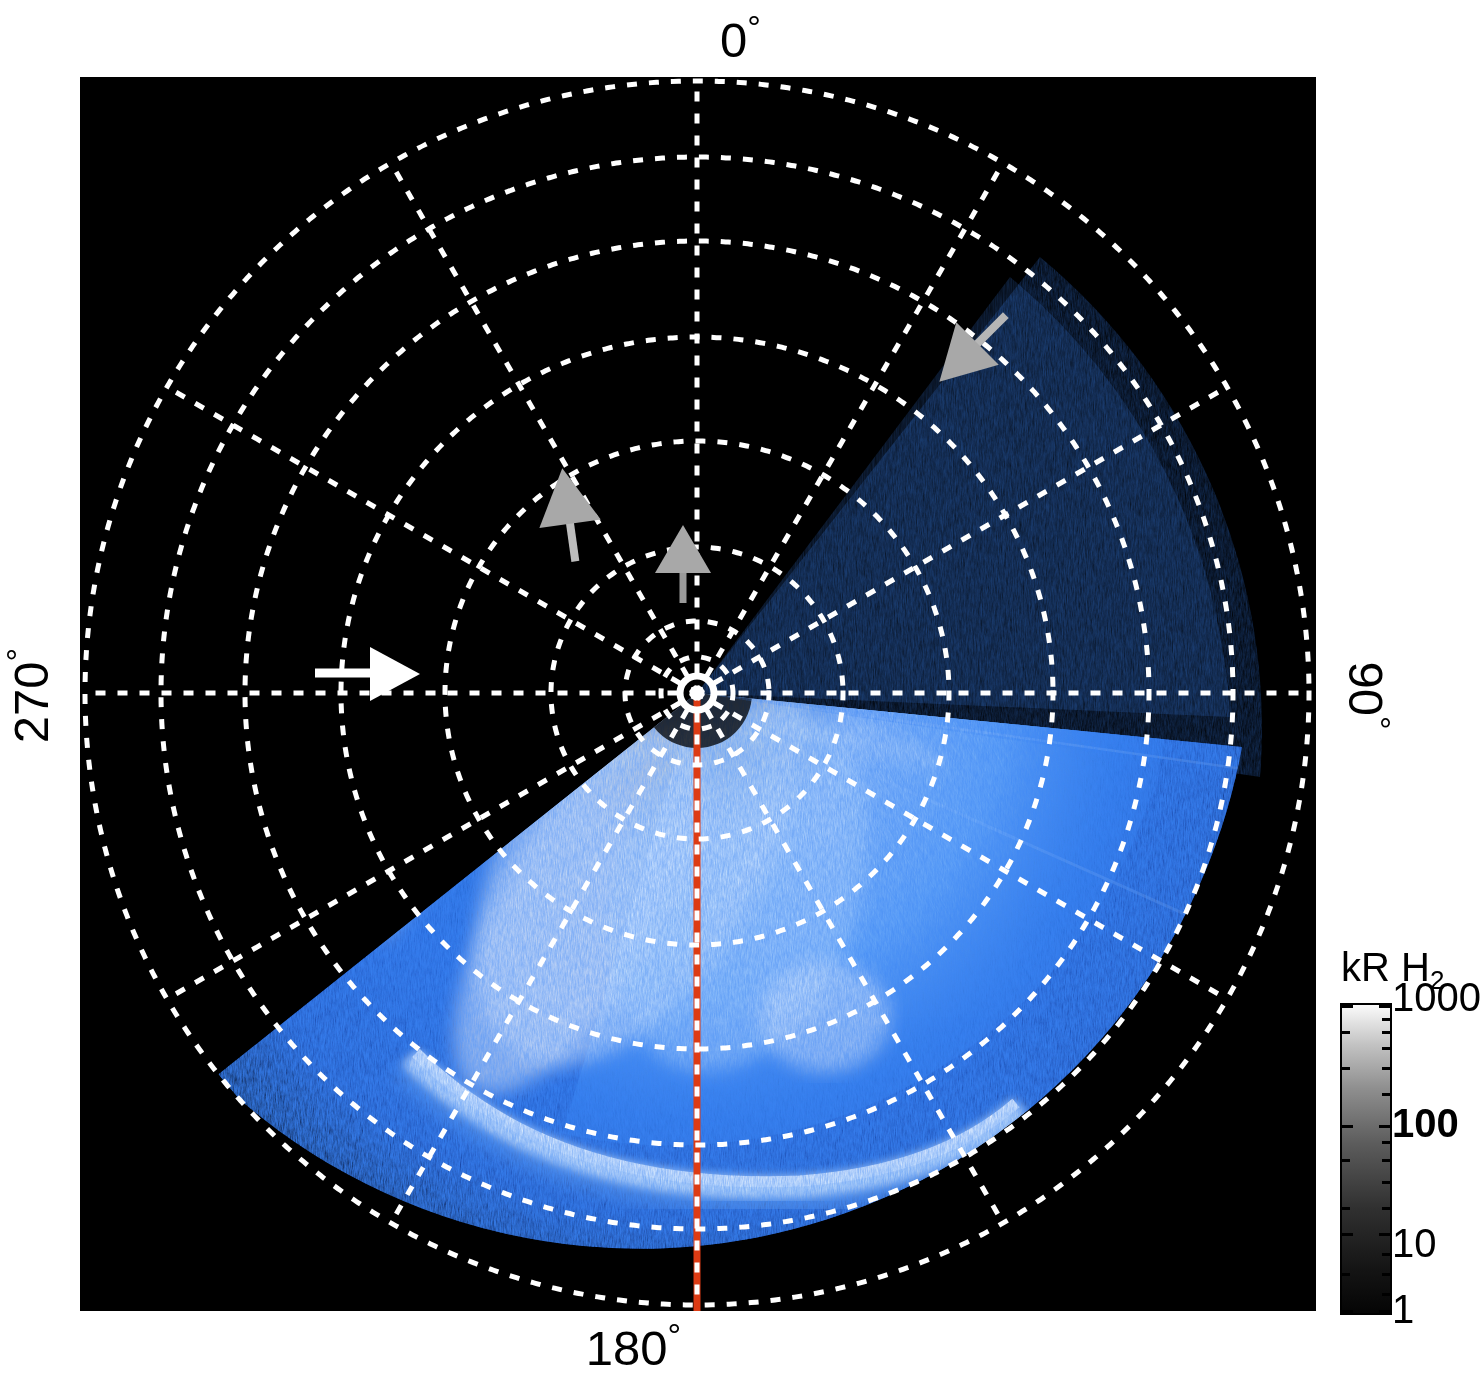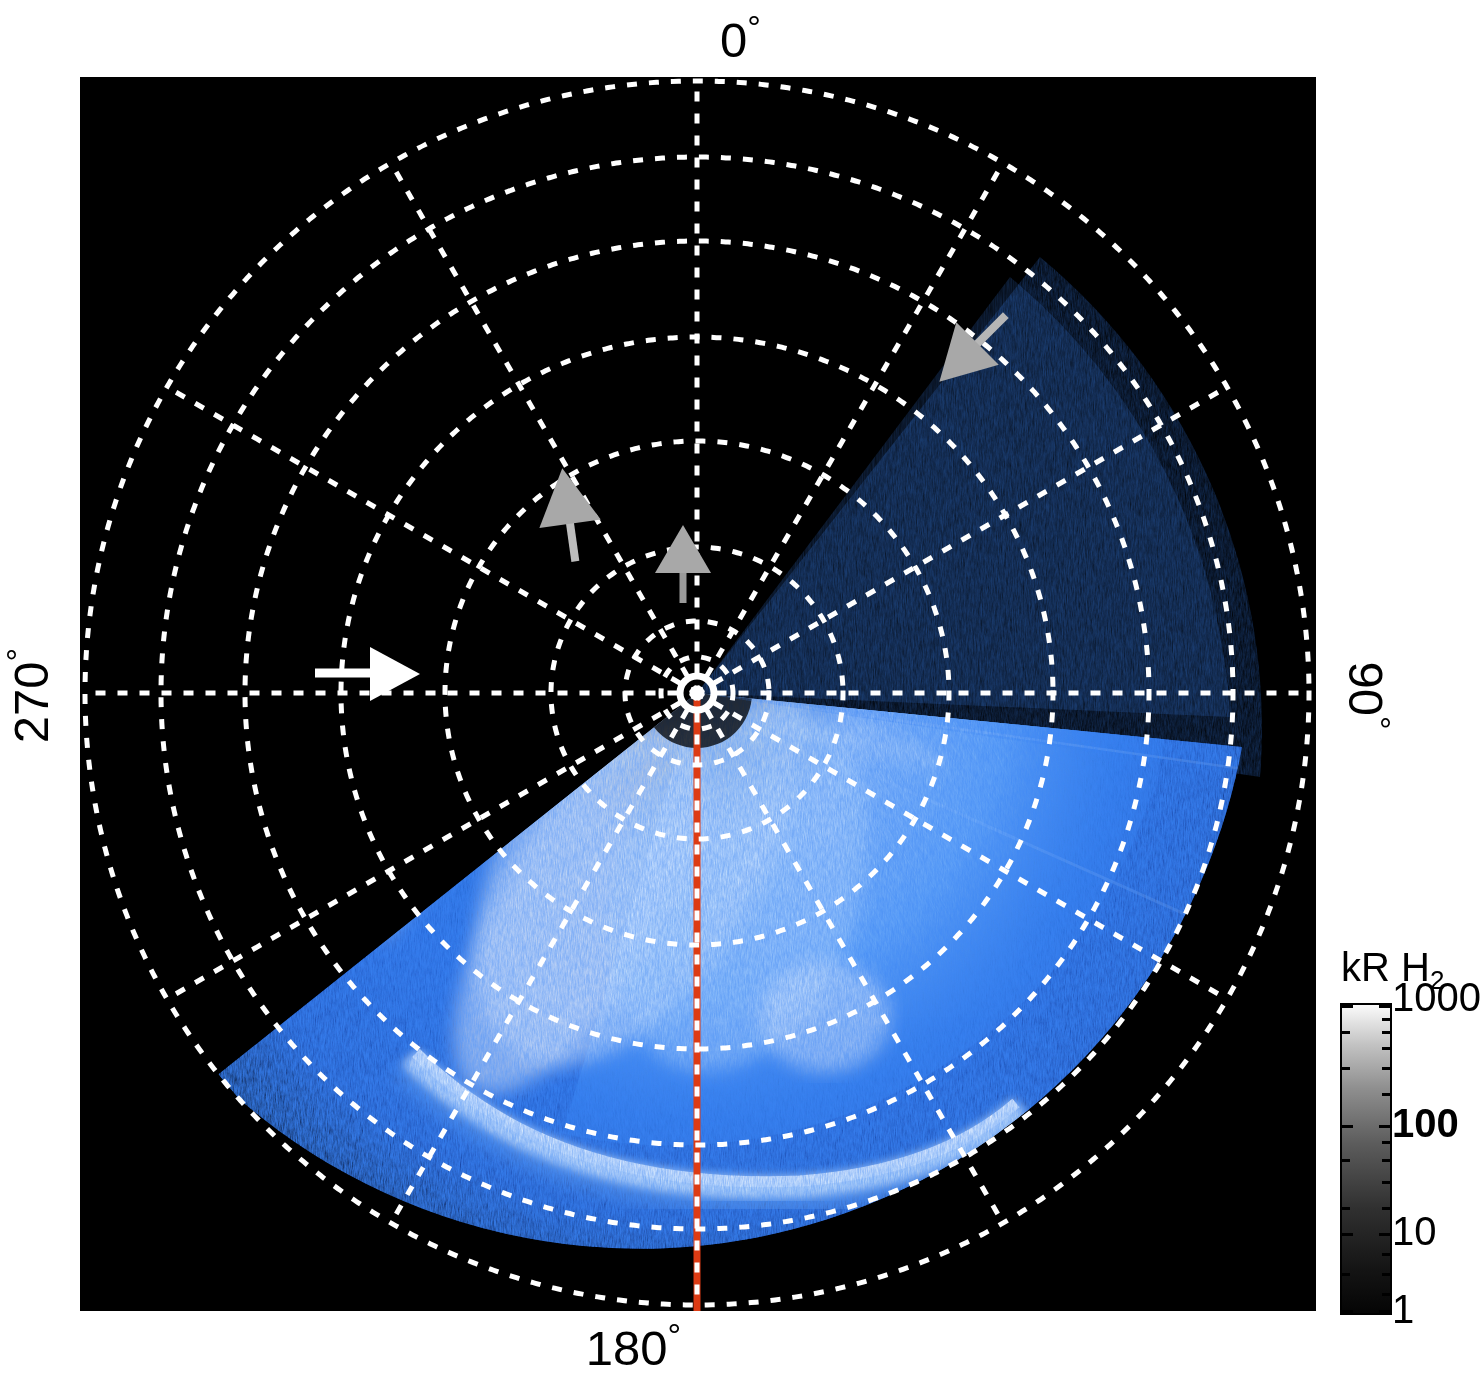--- a/index.html
+++ b/index.html
@@ -246,15 +246,15 @@
     <div class="cb-minor" style="left:-1px;top:120px;width:12px;height:3px;"></div>
     <div class="cb-minor" style="left:-1px;top:154px;width:9px;height:3px;"></div>
     <div class="cb-minor" style="left:-1px;top:202px;width:9px;height:3px;"></div>
     <div class="cb-minor" style="left:-1px;top:228px;width:12px;height:3px;"></div>
     <div class="cb-minor" style="left:-1px;top:268px;width:9px;height:3px;"></div>
     <div class="cb-minor" style="left:-1px;bottom:0px;width:12px;height:3px;"></div>
   </div>
 
   <div class="cb-tick" style="top:32px;">1000</div>
   <div class="cb-tick" style="top:158px;font-weight:bold;">100</div>
-  <div class="cb-tick" style="top:266px;">10</div>
+  <div class="cb-tick" style="top:278px;">10</div>
   <div class="cb-tick" style="top:344px;">1</div>
 </div>
 
 </body></html>

